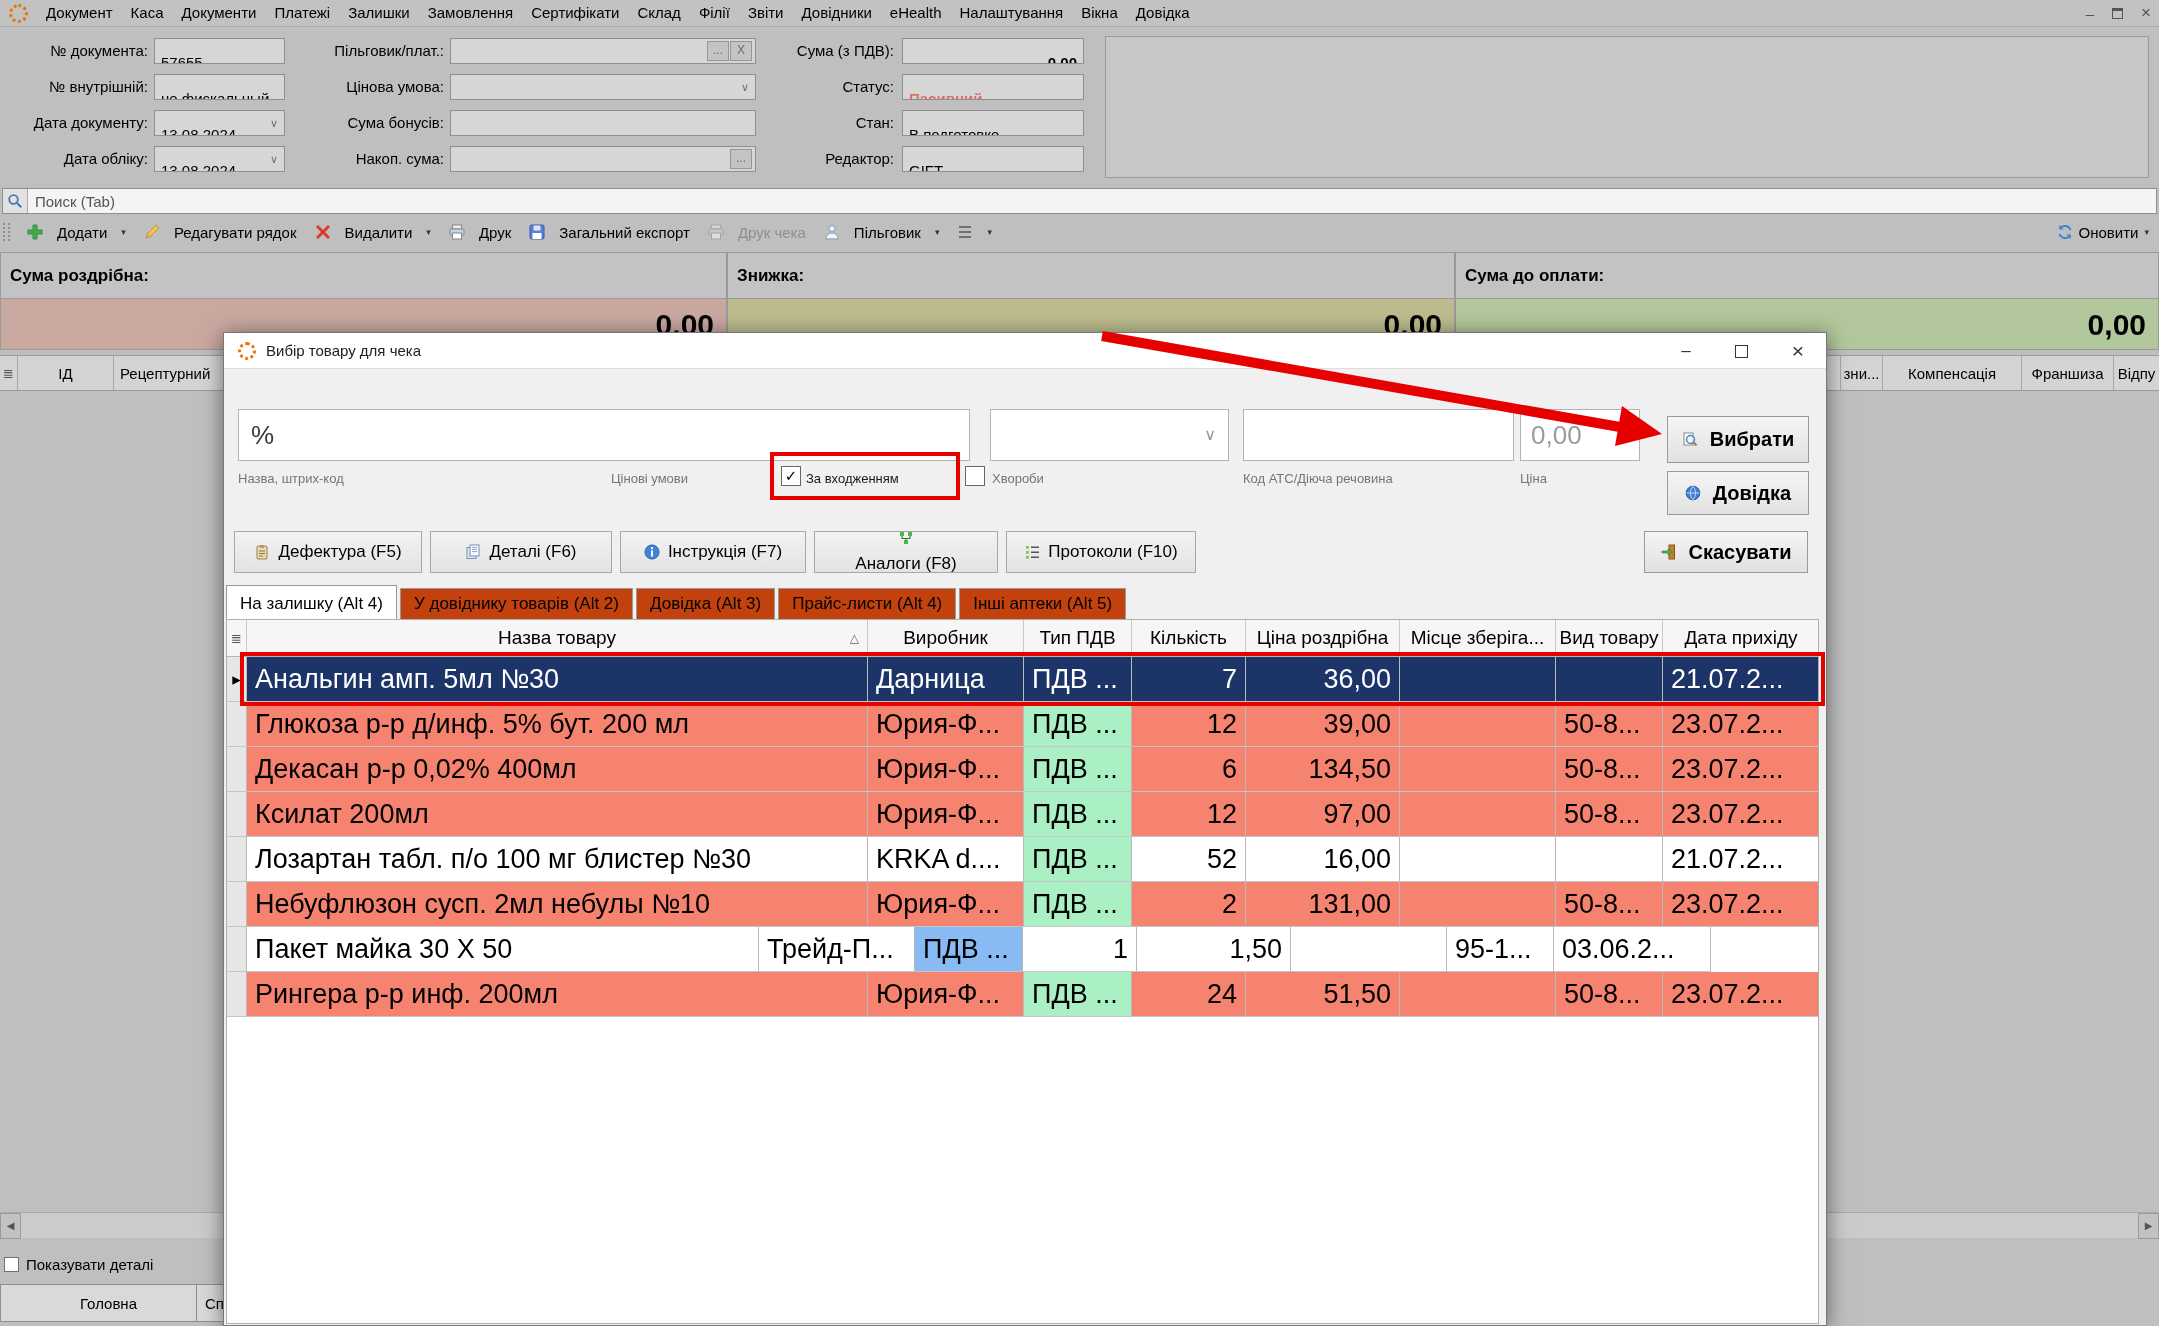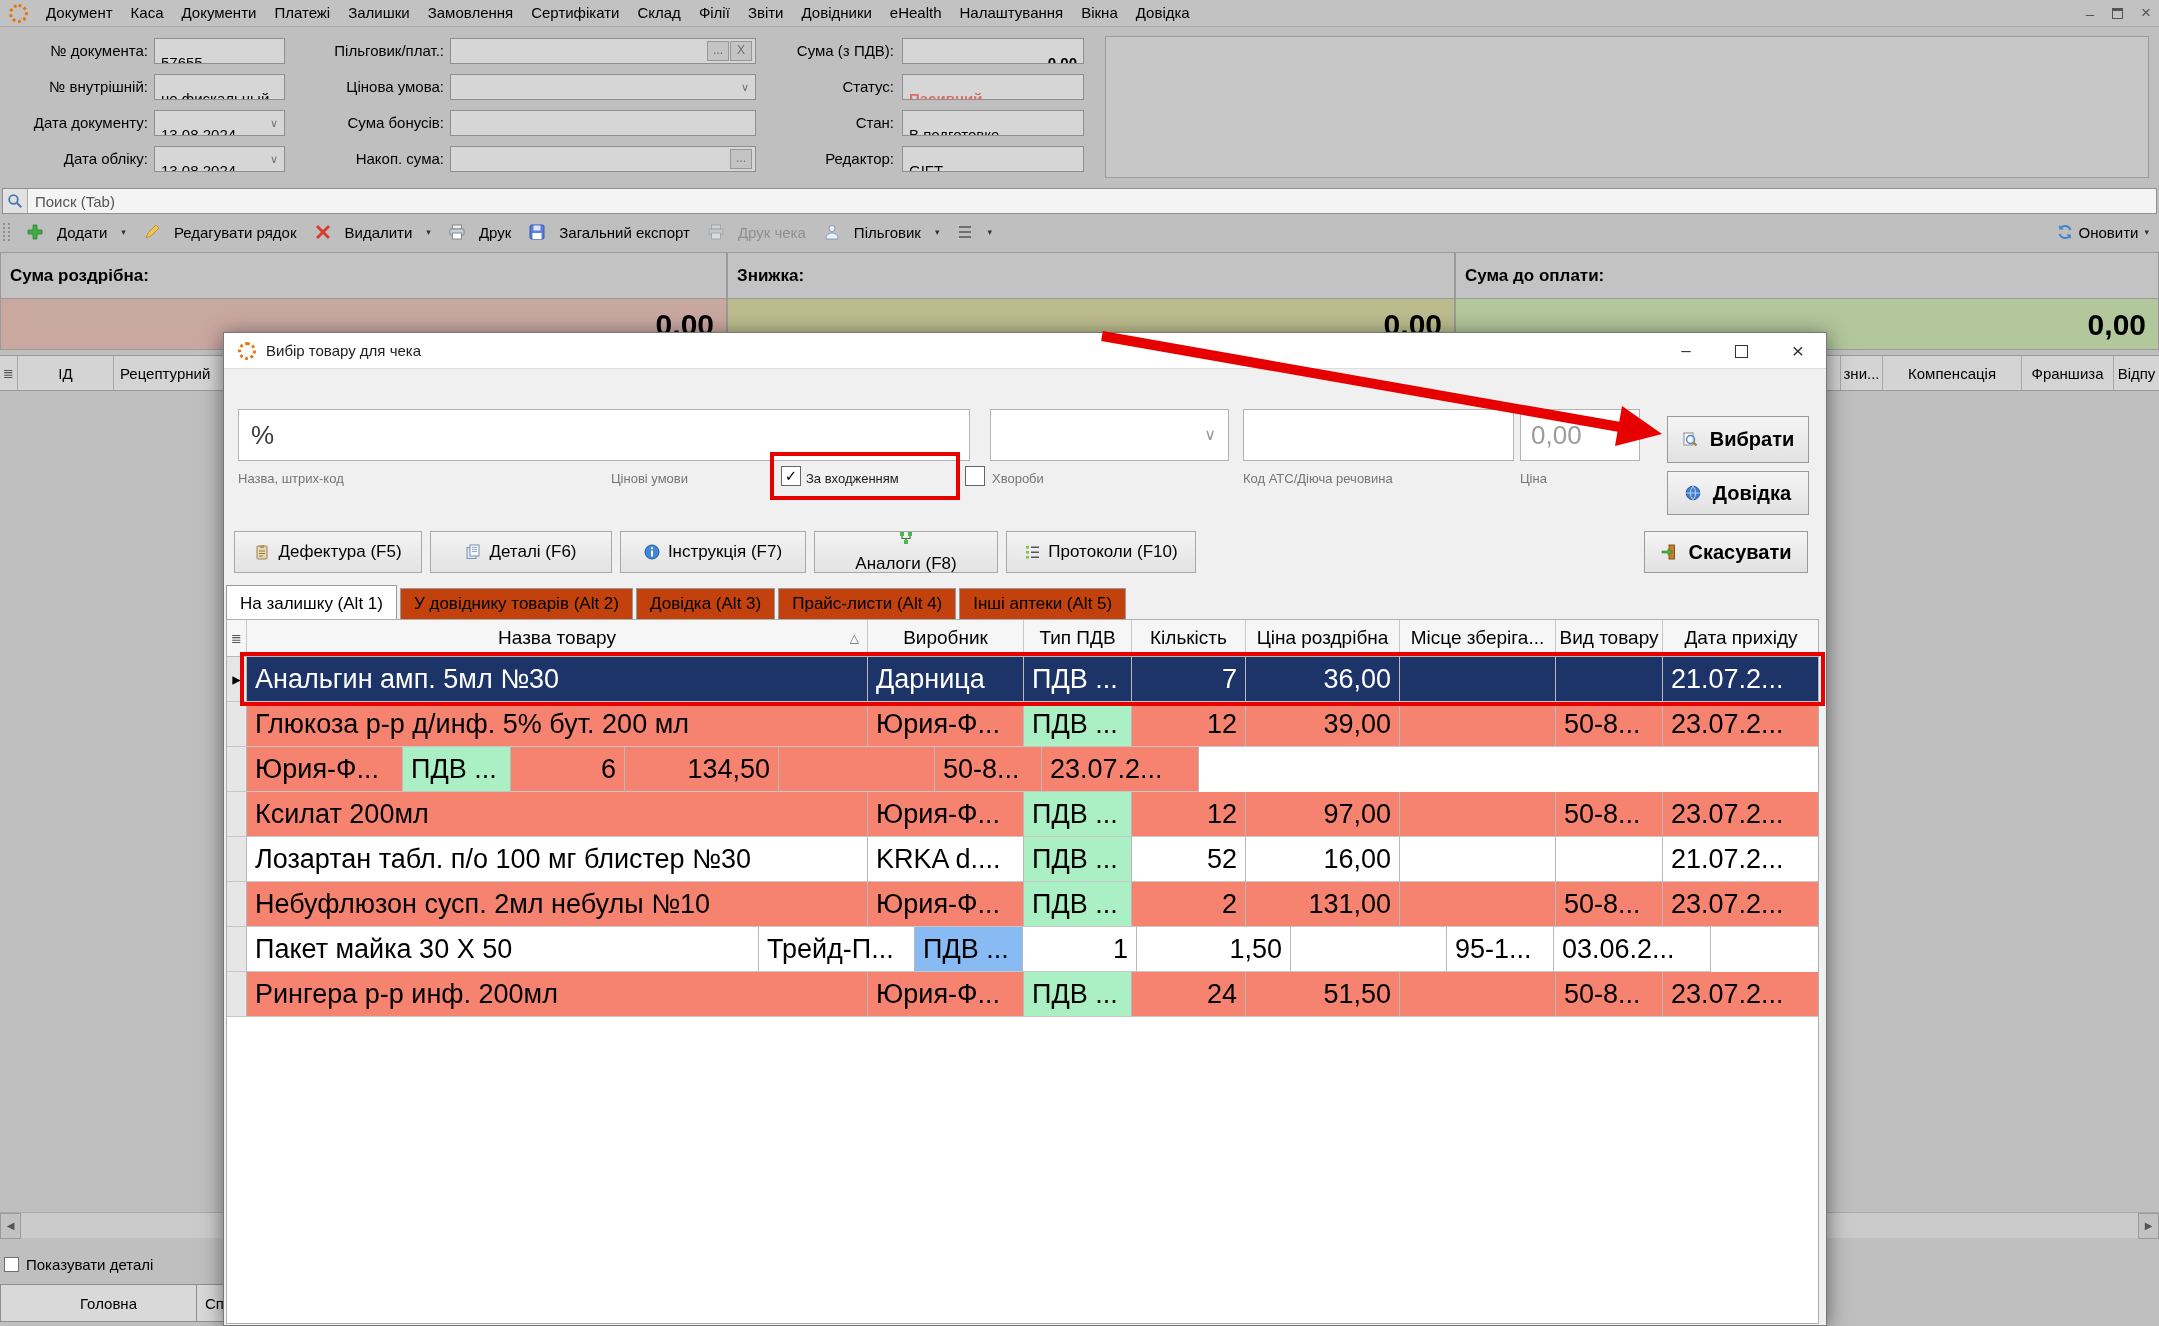--- a/index.html
+++ b/index.html
@@ -374,21 +374,21 @@
               <rect x="2" y="2" width="3" height="2.6" fill="#8bc34a"></rect>
               <rect x="2" y="7" width="3" height="2.6" fill="#8bc34a"></rect>
               <rect x="2" y="12" width="3" height="2.6" fill="#8bc34a"></rect>
               <path d="M7 3.2h8M7 8.2h8M7 13.2h8" stroke="#555" stroke-width="1.4"></path>
             </svg></span>
           <span>Протоколи (F10)</span>
         </div>
       </div>
 
     <div class="dlg-tabs" id="dlgTabs">
-        <div class="dlg-tab active">На залишку (Alt 1)</div>
+        <div class="dlg-tab active">На залишку (Alt 4)</div>
         <div class="dlg-tab">У довіднику товарів (Alt 2)</div>
         <div class="dlg-tab">Довідка (Alt 3)</div>
         <div class="dlg-tab">Прайс-листи (Alt 4)</div>
         <div class="dlg-tab">Інші аптеки (Alt 5)</div>
       </div>
 
     <div class="dlg-table">
       <div class="th-row" id="dlgTheadRow">
           <div class="th" style="width: 20px;">
             <span class="gridglyph">≣</span>
@@ -420,20 +420,21 @@
             <div class="td" style="width: 156px;">Юрия-Ф...</div>
             <div class="td vat-mint" style="width: 108px;">ПДВ ...</div>
             <div class="td num" style="width: 114px;">12</div>
             <div class="td num" style="width: 154px;">39,00</div>
             <div class="td" style="width: 156px;"></div>
             <div class="td" style="width: 107px;">50-8...</div>
             <div class="td" style="width: 157px;">23.07.2...</div>
           </div>
           <div class="tr row-salmon">
             <div class="td marker-cell" style="width: 20px;"></div>
+            <div class="td" style="width: 621px;">Декасан р-р 0,02% 400мл</div>
             <div class="td" style="width: 156px;">Юрия-Ф...</div>
             <div class="td vat-mint" style="width: 108px;">ПДВ ...</div>
             <div class="td num" style="width: 114px;">6</div>
             <div class="td num" style="width: 154px;">134,50</div>
             <div class="td" style="width: 156px;"></div>
             <div class="td" style="width: 107px;">50-8...</div>
             <div class="td" style="width: 157px;">23.07.2...</div>
           </div>
           <div class="tr row-salmon">
             <div class="td marker-cell" style="width: 20px;"></div>

